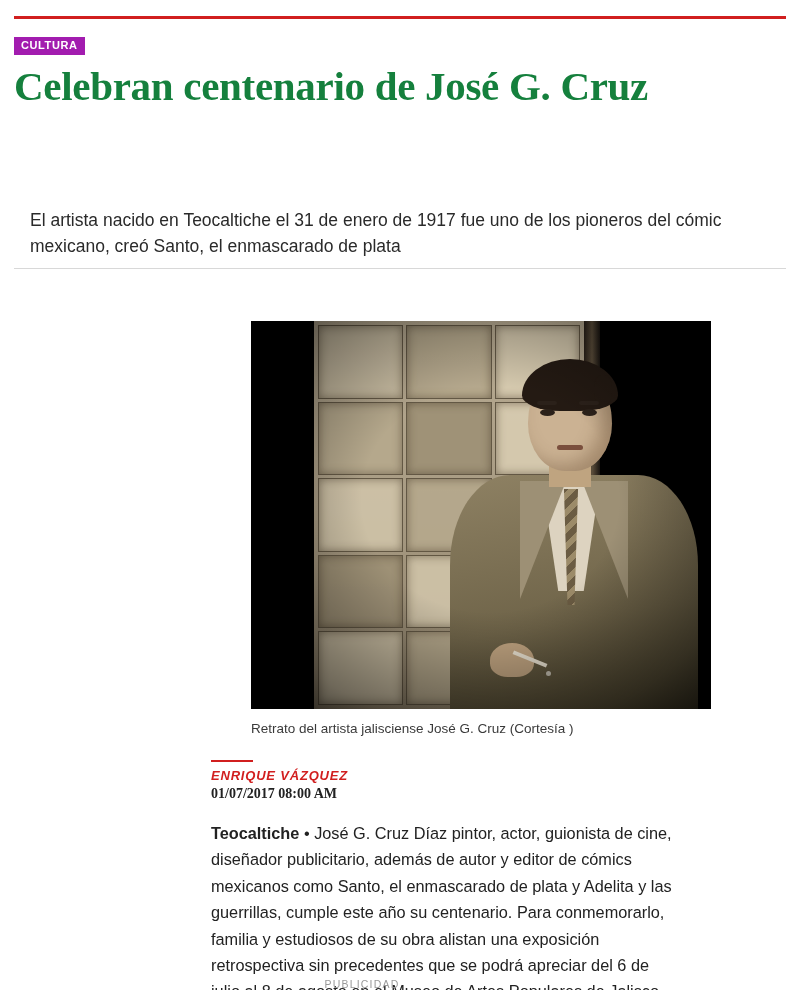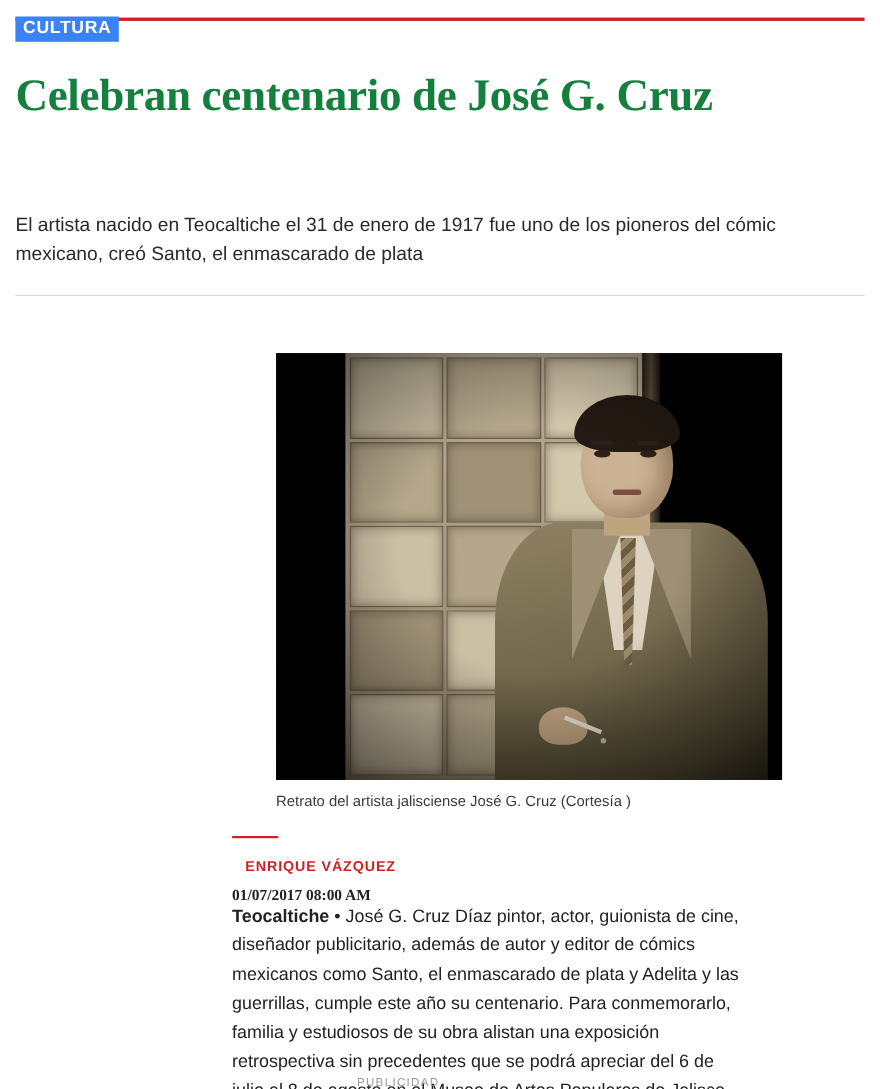--- a/index.html
+++ b/index.html
@@ -18,24 +18,24 @@
     background: #fff;
   }
   .top-rule {
     position: absolute;
     left: 14px; top: 16px;
     width: 772px; height: 3px;
     background: #d11f1f;
   }
   .kicker {
     position: absolute;
-    left: 14px; top: 15px;
-    background: #3b82f6;
+    left: 14px; top: 37px;
+    background: #a21caf;
     color: #ffffff;
-    font-size: 16px;
+    font-size: 11px;
     font-weight: bold;
     letter-spacing: 0.6px;
     padding: 3px 7px 4px 7px;
     line-height: 1;
   }
   .headline {
     position: absolute;
     left: 14px; top: 62px;
     width: 760px;
     font-family: "Liberation Serif", serif;
@@ -46,21 +46,21 @@
     color: #15803d;
     margin: 0;
   }
   .standfirst {
     position: absolute;
     left: 14px; top: 192px;
     width: 768px;
     font-size: 17.5px;
     line-height: 1.48;
     color: #2a2a2a;
-    margin: 0;
+    margin: 16px;
   }
   .divider {
     position: absolute;
     left: 14px; top: 268px;
     width: 772px; height: 1px;
     background: #d8d8d8;
   }
   .figure {
     position: absolute;
     left: 211px; top: 305px;
@@ -254,21 +254,22 @@
   .byline {
     position: absolute;
     left: 211px; top: 768px;
     width: 460px;
   }
   .author {
     font-size: 13px;
     font-weight: bold;
     letter-spacing: 0.8px;
     color: #d11f1f;
-    margin: 12px;
+    margin: 0;
+    font-style: italic;
   }
   .timestamp {
     font-family: "Liberation Serif", serif;
     font-size: 14px;
     font-weight: bold;
     color: #222;
     margin: 3px 0 0 0;
   }
   .body {
     position: absolute;

